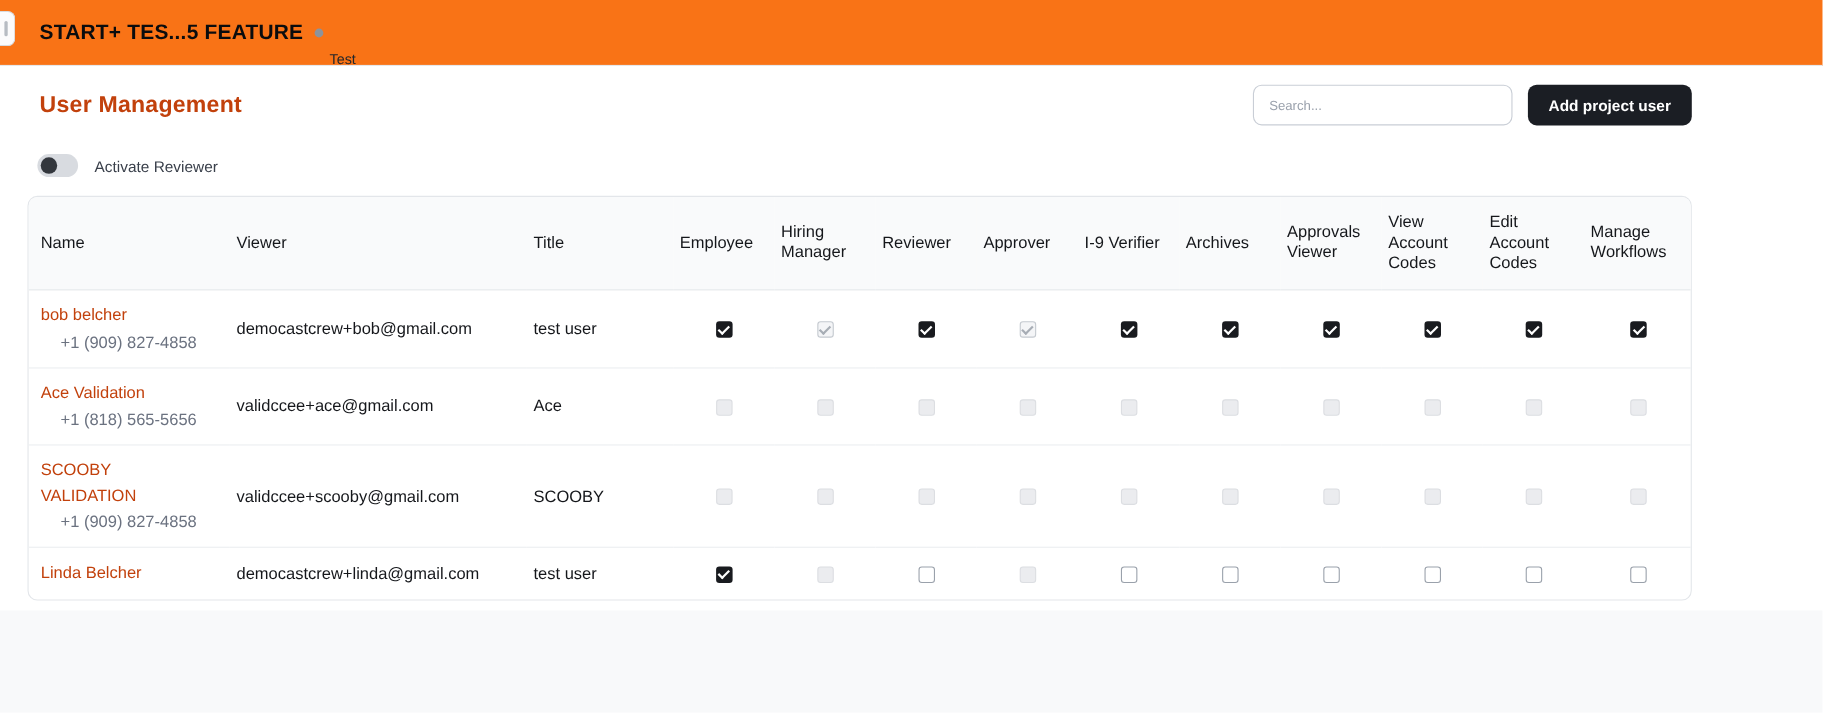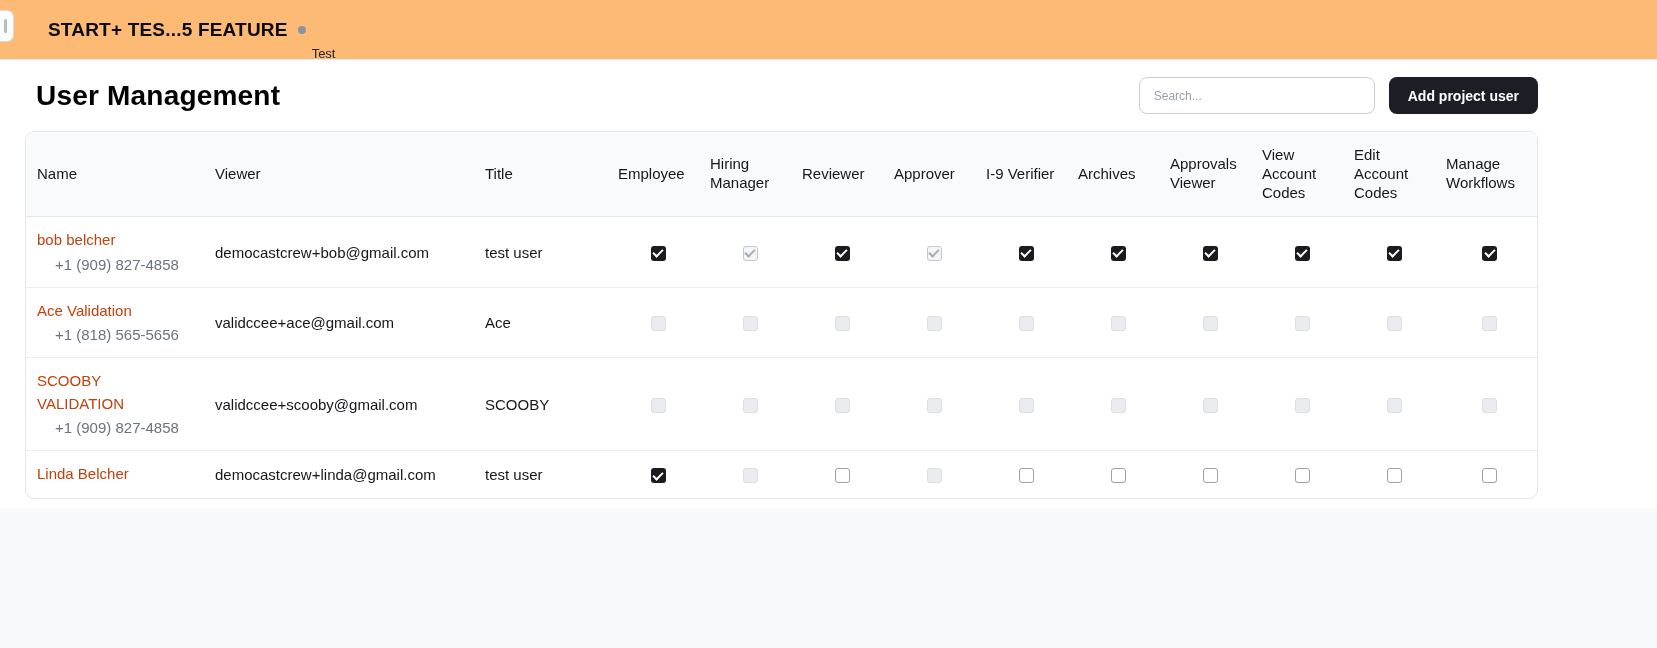--- a/index.html
+++ b/index.html
@@ -9,22 +9,22 @@
     background: #ffffff;
     color: #111418;
   }
   .screen { width: 1657px; height: 648px; display: flex; flex-direction: column; position: relative; }
 
   
   .topbar {
     height: 60px; flex: 0 0 60px;
     display: flex; align-items: center;
     border-bottom: 1px solid #e6e8eb;
-    background: #fdba74;
-    padding-left: 48px;
+    background: #f97316;
+    padding-left: 36px;
     position: relative;
   }
   .drawer-handle {
     position: absolute; left: 0; top: 10px;
     width: 14px; height: 32px;
     background: #fbfbfc;
     border: 1px solid #d7dade; border-left: none;
     border-radius: 0 7px 7px 0;
     cursor: pointer;
   }
@@ -46,21 +46,21 @@
   }
   .nav-item.active { color: #0c0d10; font-weight: 700; }
   .nav-item.active::after {
     content: ""; position: absolute; left: -2px; right: -2px; bottom: 0;
     height: 3px; background: #2563eb; border-radius: 2px 2px 0 0;
   }
 
   
   .main { width: 1513px; margin-left: 25px; padding-top: 17px; }
   .page-head { display: flex; align-items: center; justify-content: space-between; }
-  .page-title { font-size: 28px; font-weight: 800; color: #000000; margin-left: 11px; letter-spacing: 0.2px; }
+  .page-title { font-size: 21px; font-weight: 800; color: #c2410c; margin-left: 11px; letter-spacing: 0.2px; }
   .head-actions { display: flex; align-items: center; gap: 14px; }
   .search-input {
     width: 236px; height: 37px;
     border: 1px solid #c9ced6; border-radius: 8px;
     padding: 0 14px; font-size: 12px; color: #111418; outline: none;
     font-family: inherit;
   }
   .search-input::placeholder { color: #9aa1ac; }
   .btn-primary {
     height: 37px; padding: 0 19px;
@@ -151,20 +151,26 @@
   <main class="main">
 
     <div class="page-head">
       <h1 class="page-title">User Management</h1>
       <div class="head-actions">
         <input class="search-input" type="text" placeholder="Search..." style="">
         <button class="btn-primary">Add project user</button>
       </div>
     </div>
 
+    <div class="toggle-row">
+      <span class="toggle">
+          <span class="knob"></span>
+        </span>
+      <span class="toggle-label">Activate Reviewer</span>
+    </div>
 
     <div class="table-wrap">
       <table>
         <colgroup>
           <col style="width:183px">
             <col style="width:270px">
             <col style="width:133px">
           <col style="width:92px">
             <col style="width:92px">
             <col style="width:92px">

